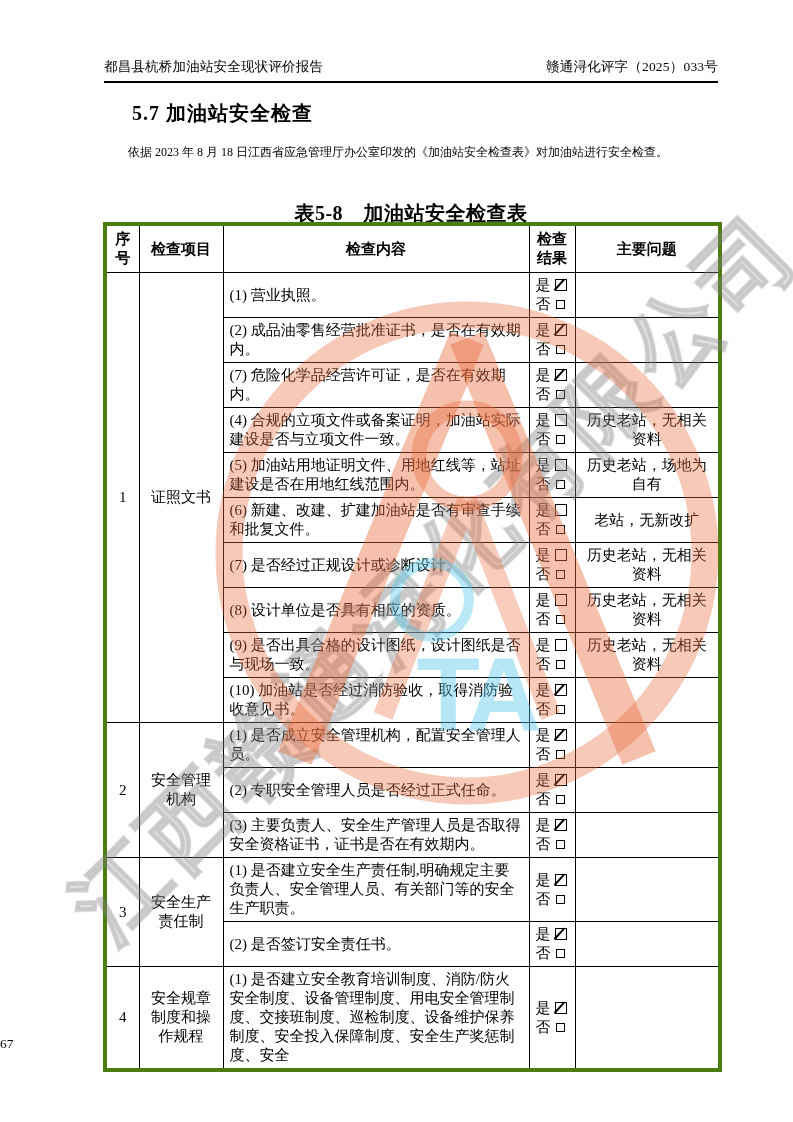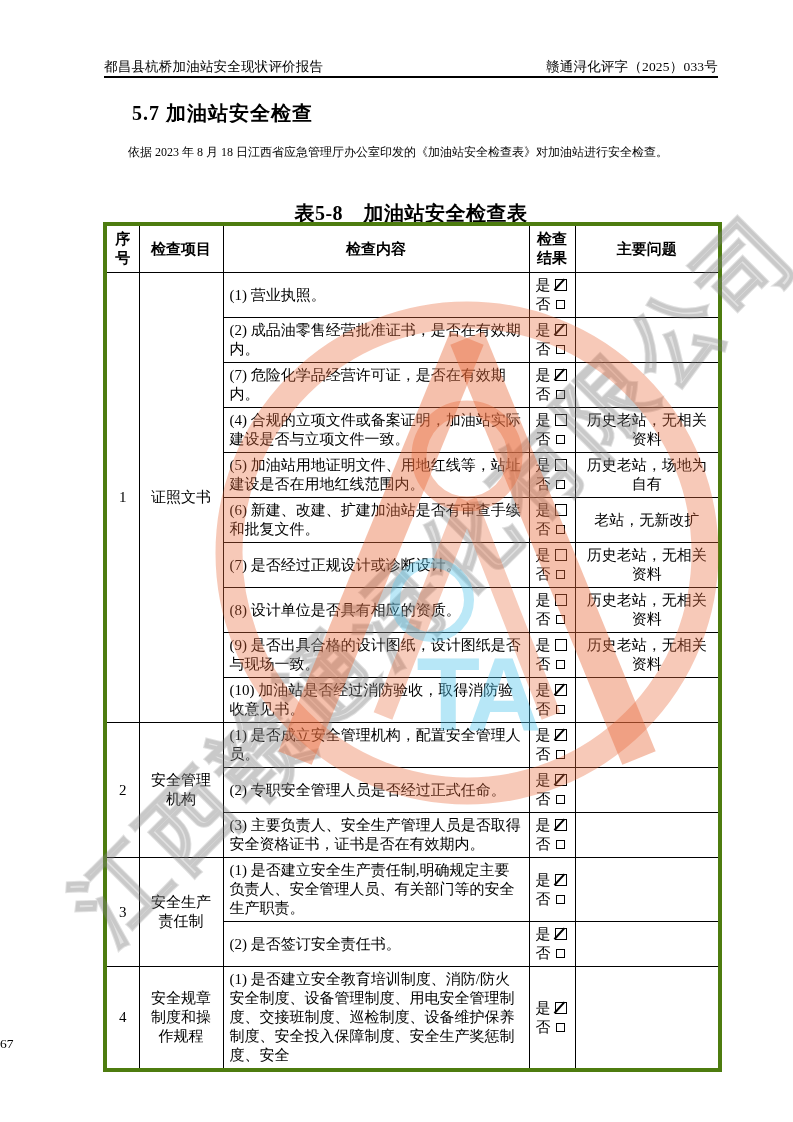--- a/index.html
+++ b/index.html
@@ -6,21 +6,21 @@
   body{
     width:793px;height:1122px;position:relative;background:#ffffff;
     font-family:"Liberation Serif","DejaVu Serif",serif;color:#000;
     overflow:hidden;
   }
   
   .page-header{
     position:absolute;left:104px;top:58px;width:614px;
     display:flex;justify-content:space-between;align-items:flex-end;
     font-size:13.5px;letter-spacing:.2px;
-    border-bottom:2px solid #000;
+    border-bottom:2px solid #000;padding-bottom:5px;
   }
   .section-heading{
     position:absolute;left:104px;top:100px;width:614px;
     font-size:20px;font-weight:bold;letter-spacing:1px;margin-left:28px;
   }
   .intro-paragraph{
     position:absolute;left:104px;top:134px;width:616px;
     font-size:12px;line-height:37px;text-indent:2em;text-align:justify;
   }
   .table-caption{

